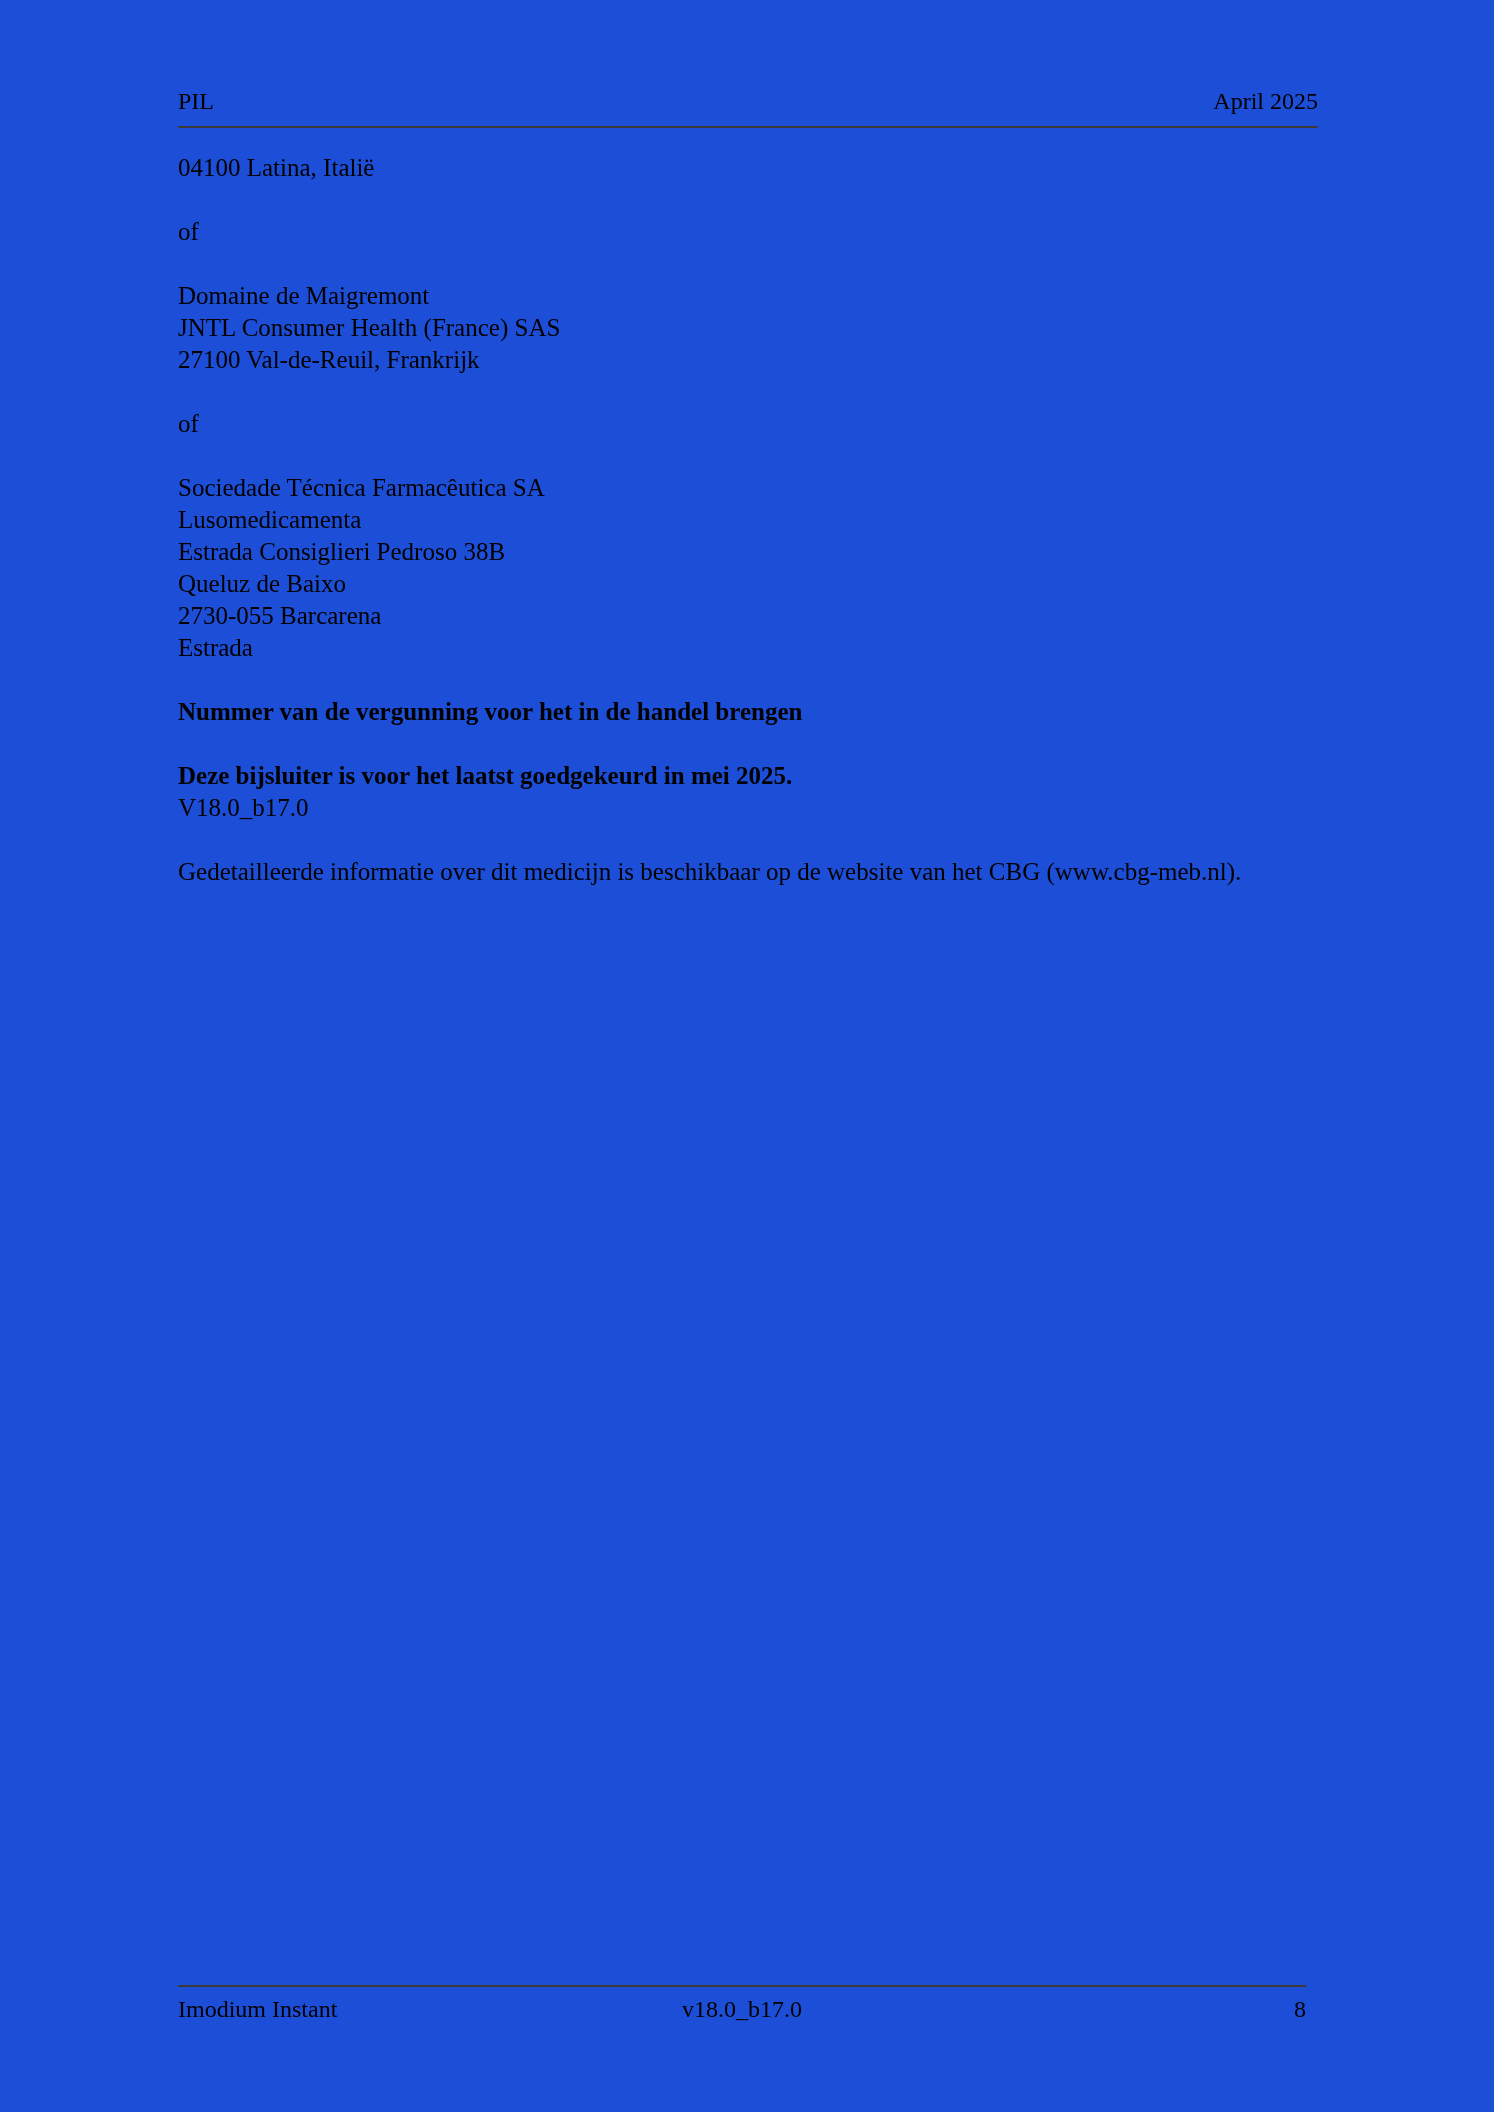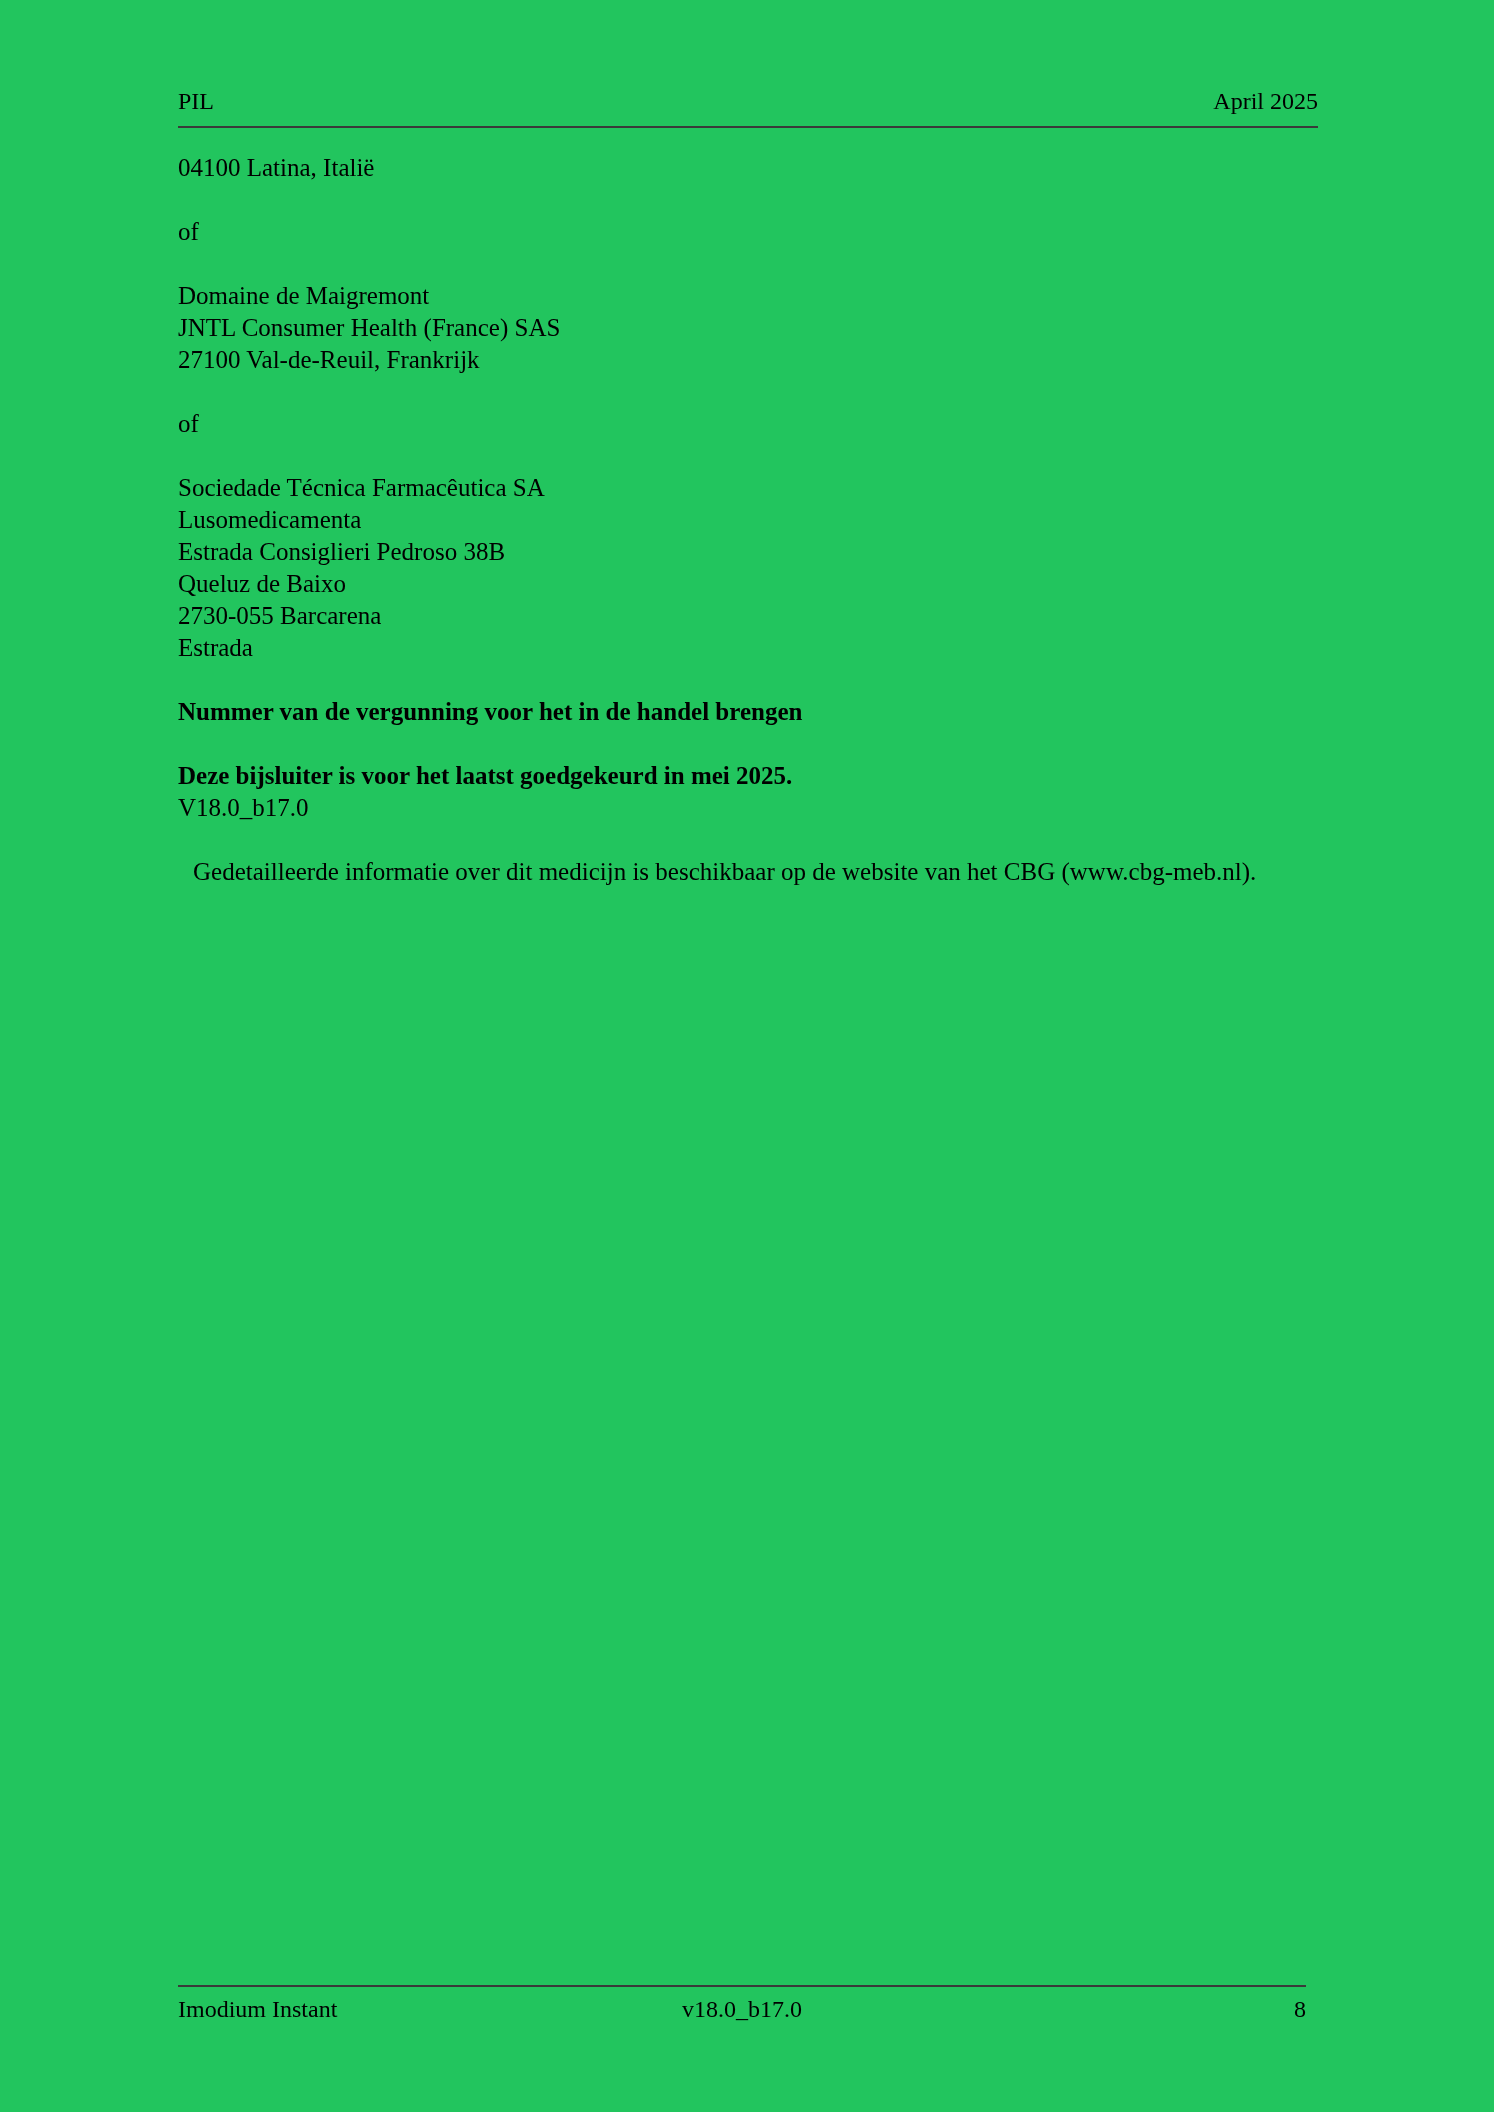--- a/index.html
+++ b/index.html
@@ -8,21 +8,21 @@
   html, body {
     margin: 0;
     padding: 0;
     background: #ffffff;
   }
 
   .page {
     position: relative;
     width: 1494px;
     height: 2112px;
-    background: #22c55e;
+    background: #1d4ed8;
     font-family: "Liberation Serif", "DejaVu Serif", serif;
     color: #000000;
     overflow: hidden;
   }
 
   
   .page-header {
     position: absolute;
     left: 178px;
     top: 86px;
@@ -70,21 +70,21 @@
     display: block;
     white-space: pre-wrap;
   }
 
   .bold {
     font-weight: bold;
     margin-top: 12px;
   }
 
   .para {
-    margin: 15px;
+    margin: 0;
     text-align: left;
   }
 
   
   .footer-rule {
     position: absolute;
     left: 178px;
     top: 1985px;
     width: 1128px;
     height: 0;

